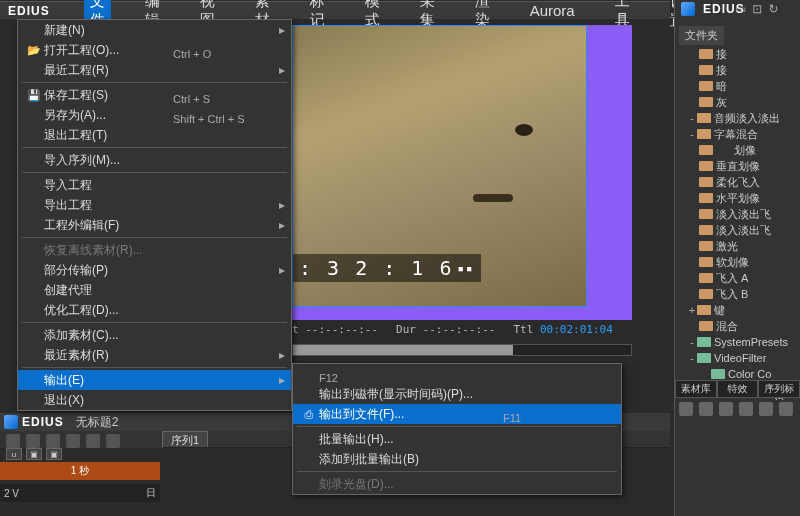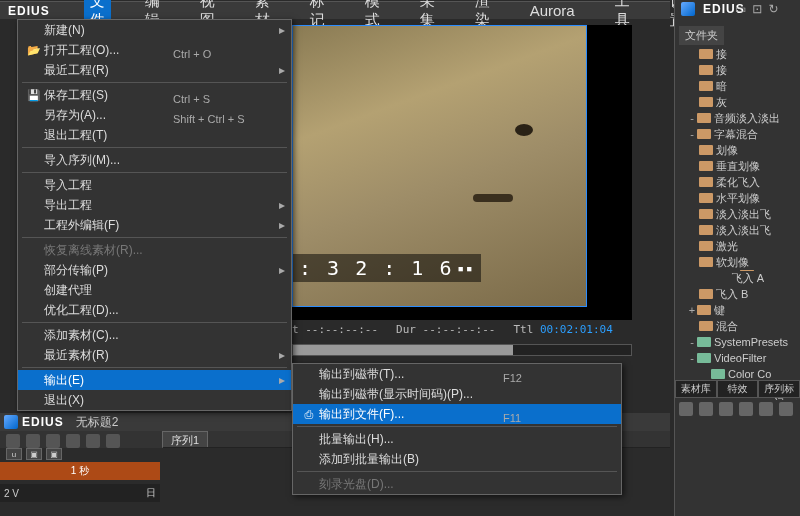--- a/index.html
+++ b/index.html
@@ -17,21 +17,21 @@
   .dropdown { position:absolute; left:17px; top:19px; width:275px; background:#333; border:1px solid #666; box-shadow:2px 2px 6px rgba(0,0,0,.6); z-index:100; }
   .dd-row { display:flex; align-items:center; height:20px; padding:0 6px; color:#ddd; }
   .dd-row.disabled { color:#777; }
   .dd-row.hl { background:#0a6fcc; color:#fff; }
   .dd-icon { width:20px; display:flex; justify-content:center; font-size:11px; }
   .dd-label { flex:1; }
   .dd-short { width:100px; color:#aaa; font-size:11px;margin-top:8px; }
   .dd-arr { width:12px; text-align:right; color:#aaa; }
   .dd-sep { height:1px; background:#555; margin:2px 4px; }
   .submenu { position:absolute; left:292px; top:363px; width:330px; background:#333; border:1px solid #666; box-shadow:2px 2px 6px rgba(0,0,0,.6); z-index:101; }
-  .preview { position:absolute; left:292px; top:25px; width:340px; height:295px; background:#000000; }
+  .preview { position:absolute; left:292px; top:25px; width:340px; height:295px; background:#8b5cf6; }
   .vidframe { position:absolute; left:0; top:0; width:295px; height:282px; border:1px solid #2b8cff; overflow:hidden; }
   .lion { width:100%; height:100%; background:linear-gradient(160deg,#8a7b54 0%,#b4a172 30%,#9e8d68 55%,#7a6a48 100%); position:relative; }
   .lion::before { content:""; position:absolute; right:18%; top:35%; width:18px; height:12px; background:#2a2216; border-radius:50%; }
   .lion::after { content:""; position:absolute; right:25%; top:60%; width:40px; height:8px; background:#3a2f1e; border-radius:4px; }
   .tc-overlay { position:absolute; left:0; bottom:24px; background:rgba(0,0,0,.5); padding:2px 6px; color:#fff; font-family:monospace; font-size:20px; letter-spacing:2px; display:flex; align-items:center; }
   .info-row { position:absolute; left:292px; top:323px; width:340px; color:#bbb; font-size:11px; font-family:monospace; display:flex; gap:18px; }
   .info-tc { color:#2b9fff; }
   .scroll-trk { position:absolute; left:292px; top:344px; width:340px; height:12px; background:#222; border:1px solid #555; }
   .scroll-th { position:absolute; left:0; top:0; width:220px; height:10px; background:#999; }
   .sidepanel { position:absolute; left:674px; top:0; width:126px; height:516px; background:#333; border-left:1px solid #555; }
@@ -201,21 +201,20 @@
       <span class="dd-icon"></span>
       <span class="dd-label">退出(X)</span>
       <span class="dd-short"></span>
       <span class="dd-arr"></span>
     </div>
   </div>
 
 <div class="submenu" id="export-menu">
     <div class="dd-row">
       <span class="dd-icon"></span>
-      <span class="dd-label">输出到磁带(T)...</span>
       <span class="dd-short">F12</span>
       <span class="dd-arr"></span>
     </div>
     <div class="dd-row">
       <span class="dd-icon"></span>
       <span class="dd-label">输出到磁带(显示时间码)(P)...</span>
       <span class="dd-short"></span>
       <span class="dd-arr"></span>
     </div>
     <div class="dd-row hl">
@@ -294,21 +293,21 @@
       <div class="tree-row" style="padding-left: 8px;">
         <span class="tree-toggle">-</span>
         <span class="tree-ic"></span>
         <span>音频淡入淡出</span>
       </div>
       <div class="tree-row" style="padding-left: 8px;">
         <span class="tree-toggle">-</span>
         <span class="tree-ic"></span>
         <span>字幕混合</span>
       </div>
-      <div class="tree-row" style="padding-left: 20px;">
+      <div class="tree-row" style="padding-left: 20px; gap: 18px;">
         <span class="tree-ic"></span>
         <span>划像</span>
       </div>
       <div class="tree-row" style="padding-left: 20px;">
         <span class="tree-ic"></span>
         <span>垂直划像</span>
       </div>
       <div class="tree-row" style="padding-left: 20px;">
         <span class="tree-ic"></span>
         <span>柔化飞入</span>
@@ -326,21 +325,21 @@
         <span>淡入淡出飞</span>
       </div>
       <div class="tree-row" style="padding-left: 20px;">
         <span class="tree-ic"></span>
         <span>激光</span>
       </div>
       <div class="tree-row" style="padding-left: 20px;">
         <span class="tree-ic"></span>
         <span>软划像</span>
       </div>
-      <div class="tree-row" style="padding-left: 20px; flex-direction: column;">
+      <div class="tree-row" style="padding-left: 20px;">
         <span class="tree-ic"></span>
         <span>飞入 A</span>
       </div>
       <div class="tree-row" style="padding-left: 20px;">
         <span class="tree-ic"></span>
         <span>飞入 B</span>
       </div>
       <div class="tree-row" style="padding-left: 8px;">
         <span class="tree-toggle">+</span>
         <span class="tree-ic"></span>

